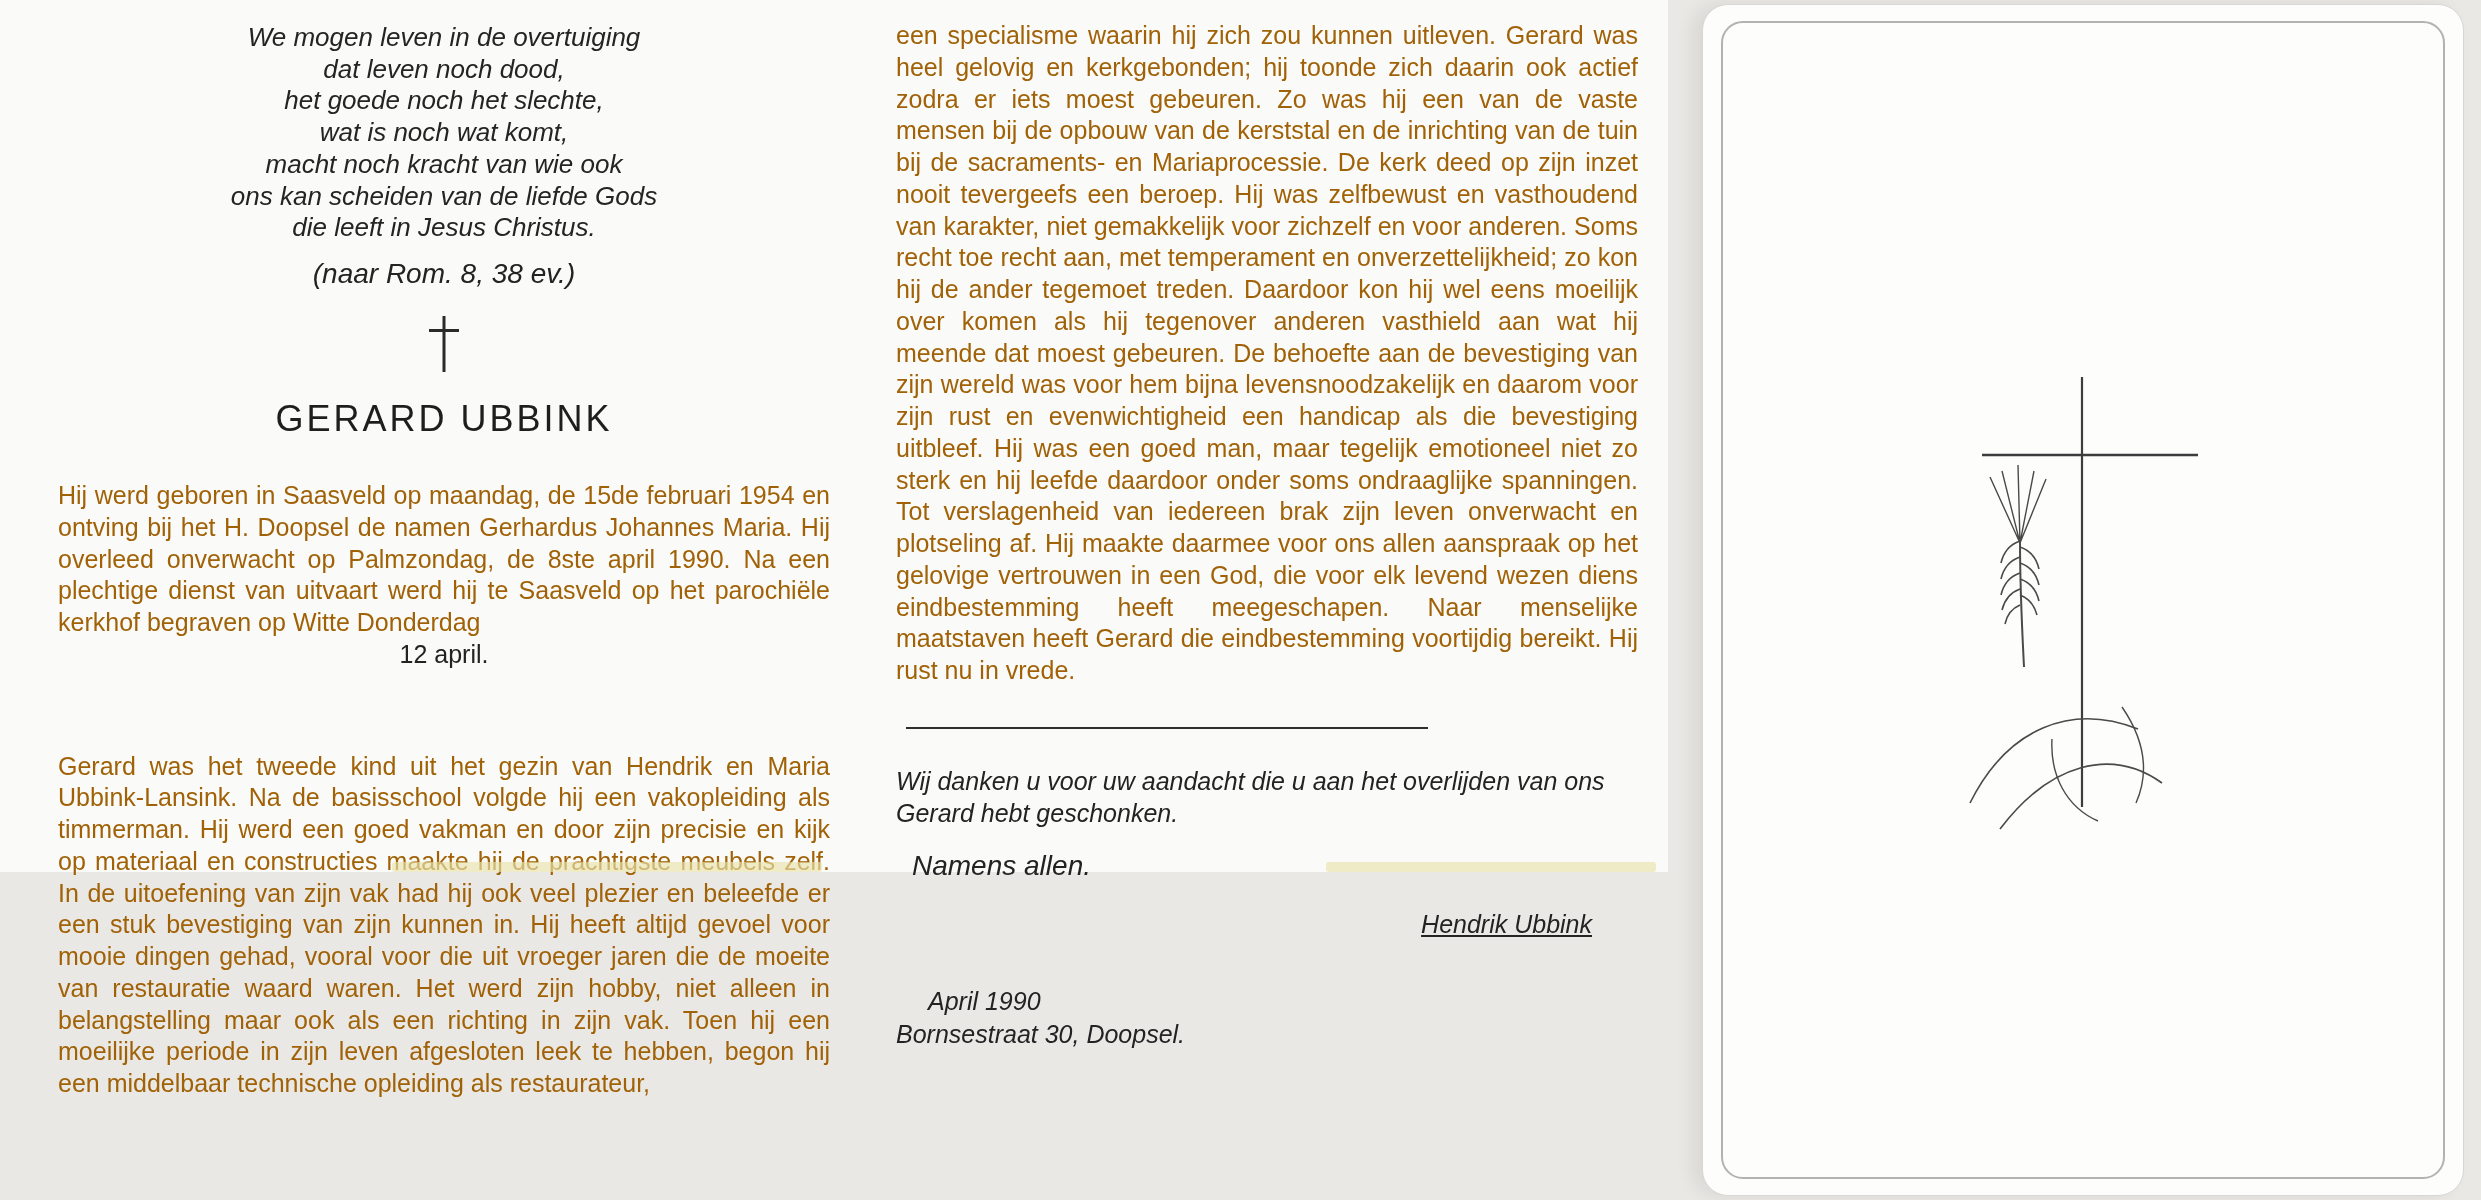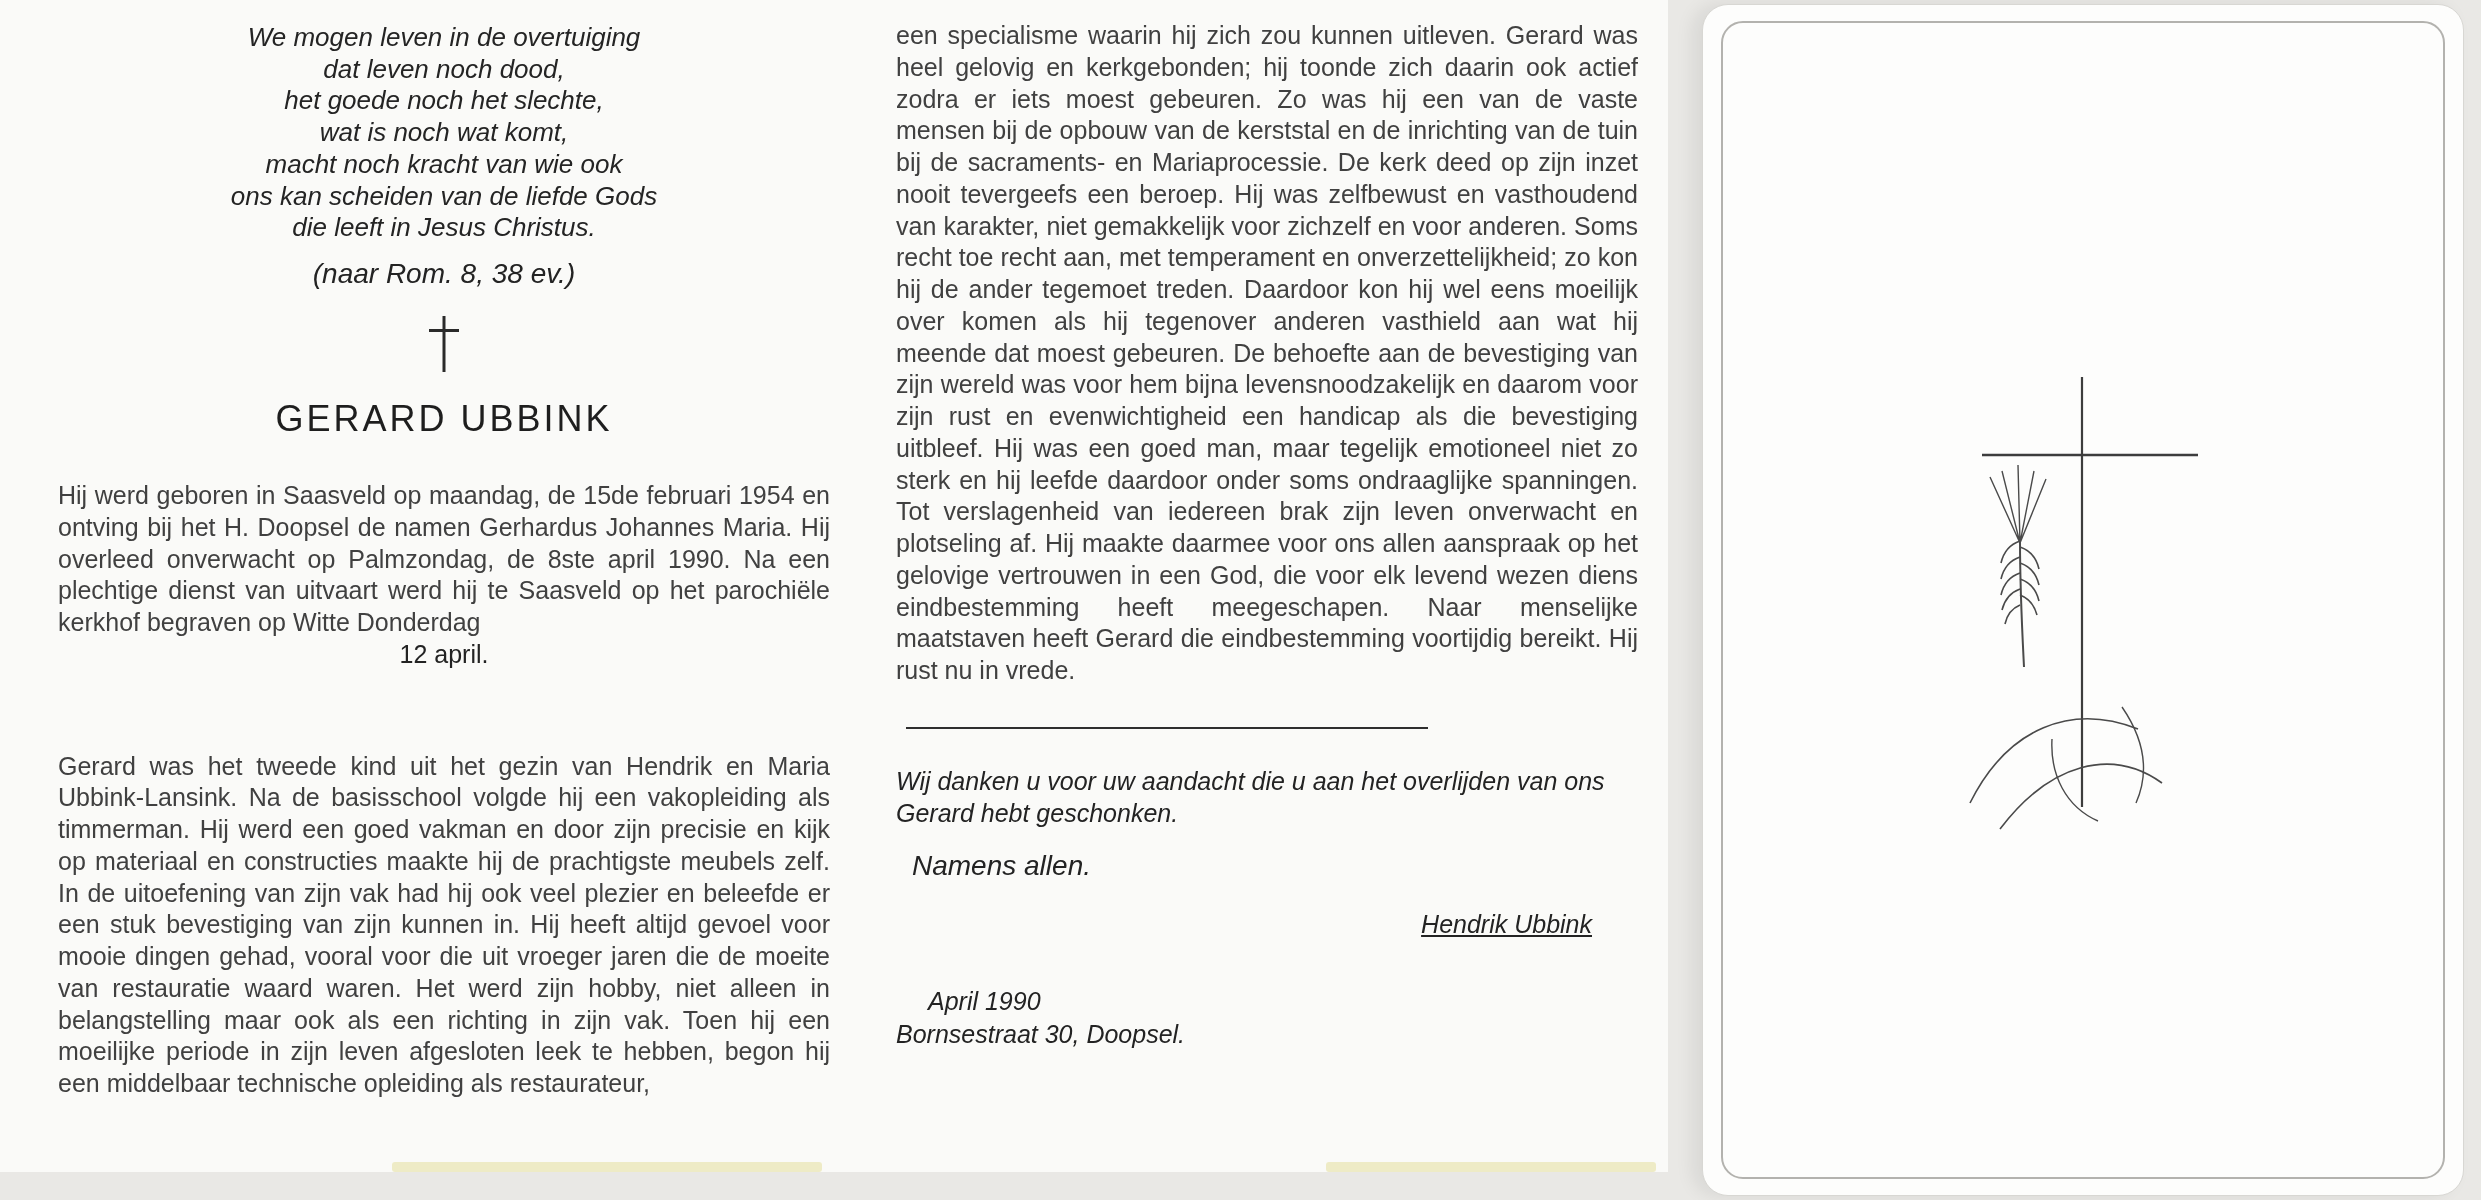--- a/index.html
+++ b/index.html
@@ -6,21 +6,21 @@
   html, body {
     width: 2481px; height: 1200px;
     overflow: hidden;
     background: #e9e8e5;
     font-family: "Liberation Sans", "DejaVu Sans", sans-serif;
     color: #232323;
   }
   
   .sheet {
     position: absolute; left: 0; top: 0;
-    width: 1668px; height: 1172px;
+    width: 1668px; height: 872px;
     background: #fafaf8;
   }
   .col-left {
     position: absolute; left: 58px; top: 22px; width: 772px; height: 1176px;
     overflow: hidden;
   }
   .col-mid {
     position: absolute; left: 896px; top: 20px; width: 742px; height: 1180px;
     overflow: hidden;
   }
@@ -56,21 +56,21 @@
     font-weight: 400;
     letter-spacing: 3px;
     text-align: center;
     margin-top: 26px;
     color: #1e1e1e;
   }
   .para {
     font-size: 25px;
     line-height: 1.27;
     text-align: justify;
-    color: #404040;
+    color: #a16207;
   }
   .col-left .para-birth { margin-top: 40px; }
   .para-end-centered {
     font-size: 25px; line-height: 1.27; text-align: center;
   }
   .col-left .para-life { margin-top: 80px; }
   .divider {
     border: none;
     border-top: 2px solid #2e2e2e;
     width: 522px;

